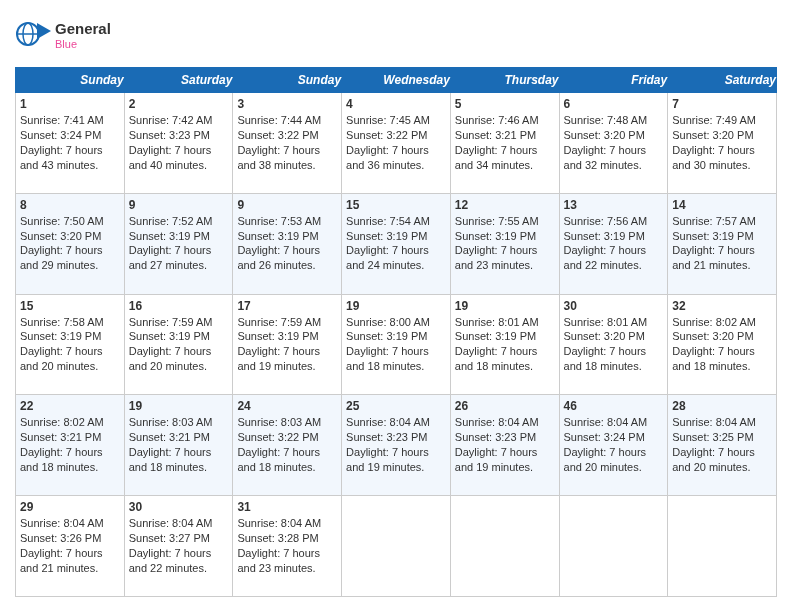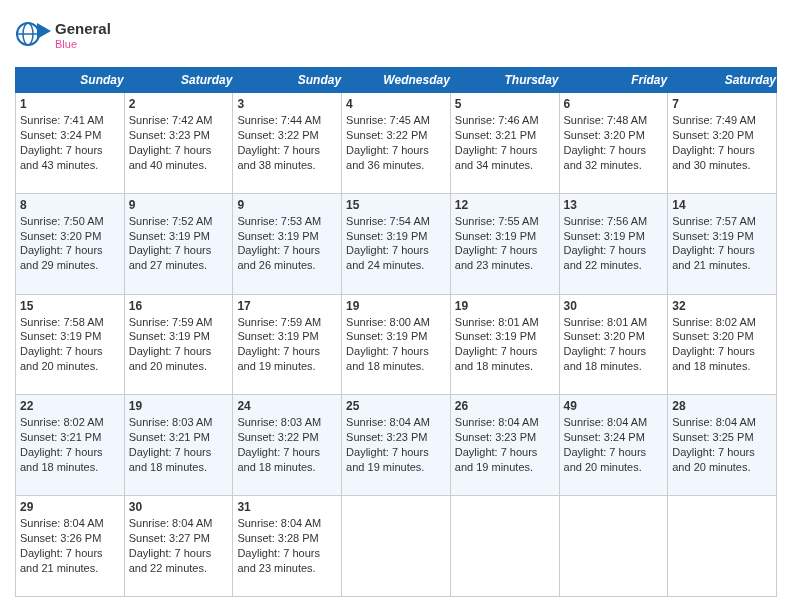--- a/index.html
+++ b/index.html
@@ -330,21 +330,21 @@
           </td>
           <td>
         <span class="day-num">26</span>
         <div class="day-info">
           Sunrise: 8:04 AM<br>
           Sunset: 3:23 PM<br>
           Daylight: 7 hours and 19 minutes.
         </div>
           </td>
           <td>
-        <span class="day-num">49</span>
+        <span class="day-num">46</span>
         <div class="day-info">
           Sunrise: 8:04 AM<br>
           Sunset: 3:24 PM<br>
           Daylight: 7 hours and 20 minutes.
         </div>
           </td>
           <td>
         <span class="day-num">28</span>
         <div class="day-info">
           Sunrise: 8:04 AM<br>

